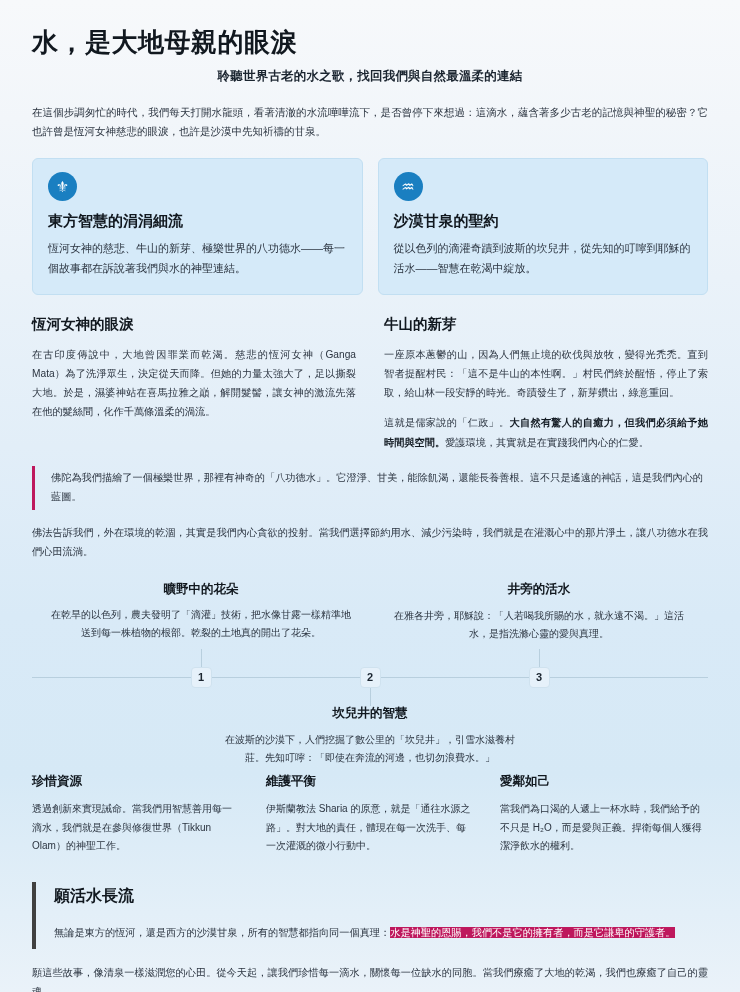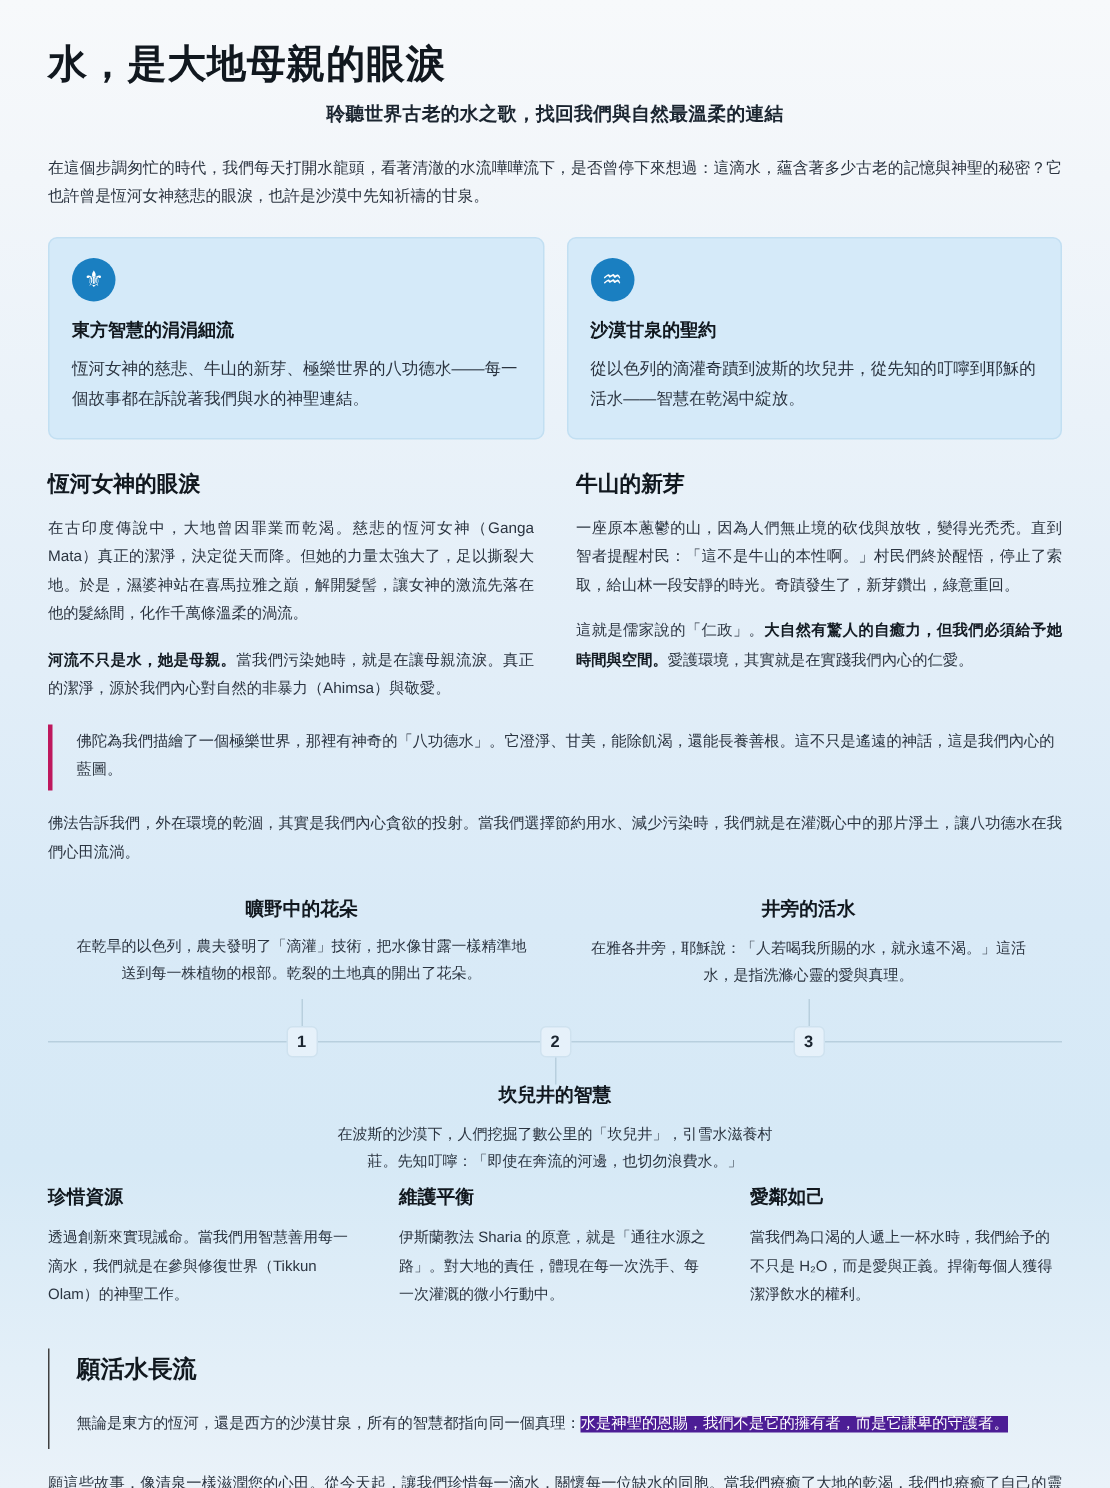--- a/index.html
+++ b/index.html
@@ -74,21 +74,21 @@
     background: #1a7fc1;
     display: flex;
     align-items: center;
     justify-content: center;
     font-size: 15px;
     line-height: 1;
     color: #ffffff;
     margin-bottom: 11px;
   }
   .card-title {
-    font-size: 12px;
+    font-size: 15px;
     font-weight: bold;
     color: #11181f;
     margin-bottom: 8px;
   }
   .card-body {
     font-size: 11px;
     line-height: 1.8;
     color: #2b3440;
   }
 
@@ -207,36 +207,36 @@
   }
   .pcol p {
     font-size: 10px;
     line-height: 1.88;
     color: #2b3440;
   }
 
   
   .callout {
     margin-top: 26px;
-    border-left: 1px solid #404040;
+    border-left: 4px solid #404040;
     padding: 4px 0 6px 18px;
   }
   .callout h2 {
     font-size: 16px;
     font-weight: bold;
     color: #11181f;
     margin-bottom: 16px;
   }
   .callout p {
     font-size: 10.2px;
     line-height: 1.9;
     color: #2b3440;
   }
   .sel {
-    background: #4c1d95;
+    background: #be185d;
     color: #ffffff;
   }
 
   .closing {
     margin-top: 14px;
     font-size: 10.2px;
     line-height: 1.9;
     color: #2b3440;
     text-align: justify;
   }
@@ -259,22 +259,21 @@
     <div class="card">
       <div class="card-icon">♒</div>
       <div class="card-title">沙漠甘泉的聖約</div>
       <div class="card-body">從以色列的滴灌奇蹟到波斯的坎兒井，從先知的叮嚀到耶穌的活水——智慧在乾渴中綻放。</div>
     </div>
   </div>
 
   <div class="two-col">
     <div class="col">
       <h2>恆河女神的眼淚</h2>
-      <p>在古印度傳說中，大地曾因罪業而乾渴。慈悲的恆河女神（Ganga Mata）真正的潔淨，決定從天而降。但她的力量太強大了，足以撕裂大地。於是，濕婆神站在喜馬拉雅之巔，解開髮髻，讓女神的激流先落在他的髮絲間，化作千萬條溫柔的渦流。</p>
-      <p><b>河流不只是水，她是母親。</b><span>當我們污染她時，就是在讓母親流淚。真正的潔淨，源於我們內心對自然的非暴力（Ahimsa）與敬愛。</span></p>
+      <p>在古印度傳說中，大地曾因罪業而乾渴。慈悲的恆河女神（Ganga Mata）為了洗淨眾生，決定從天而降。但她的力量太強大了，足以撕裂大地。於是，濕婆神站在喜馬拉雅之巔，解開髮髻，讓女神的激流先落在他的髮絲間，化作千萬條溫柔的渦流。</p>
     </div>
     <div class="col">
       <h2>牛山的新芽</h2>
       <p>一座原本蔥鬱的山，因為人們無止境的砍伐與放牧，變得光禿禿。直到智者提醒村民：「這不是牛山的本性啊。」村民們終於醒悟，停止了索取，給山林一段安靜的時光。奇蹟發生了，新芽鑽出，綠意重回。</p>
       <p><span>這就是儒家說的「仁政」。</span><b>大自然有驚人的自癒力，但我們必須給予她時間與空間。</b><span>愛護環境，其實就是在實踐我們內心的仁愛。</span></p>
     </div>
   </div>
 
   <div class="quote">
     <p>佛陀為我們描繪了一個極樂世界，那裡有神奇的「八功德水」。它澄淨、甘美，能除飢渴，還能長養善根。這不只是遙遠的神話，這是我們內心的藍圖。</p>

